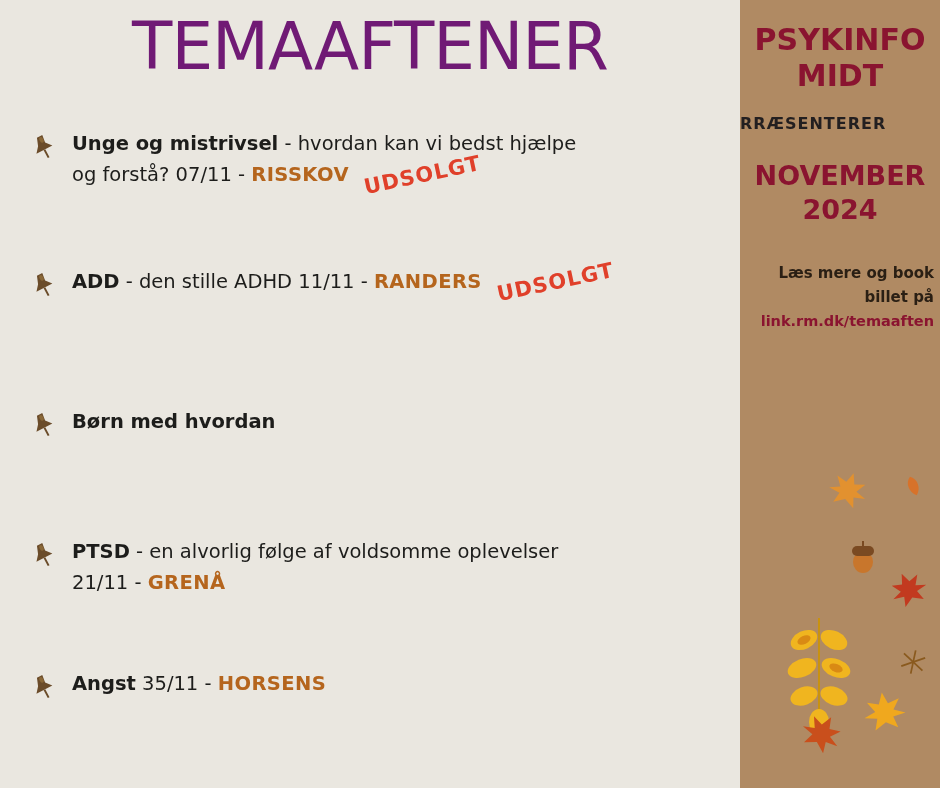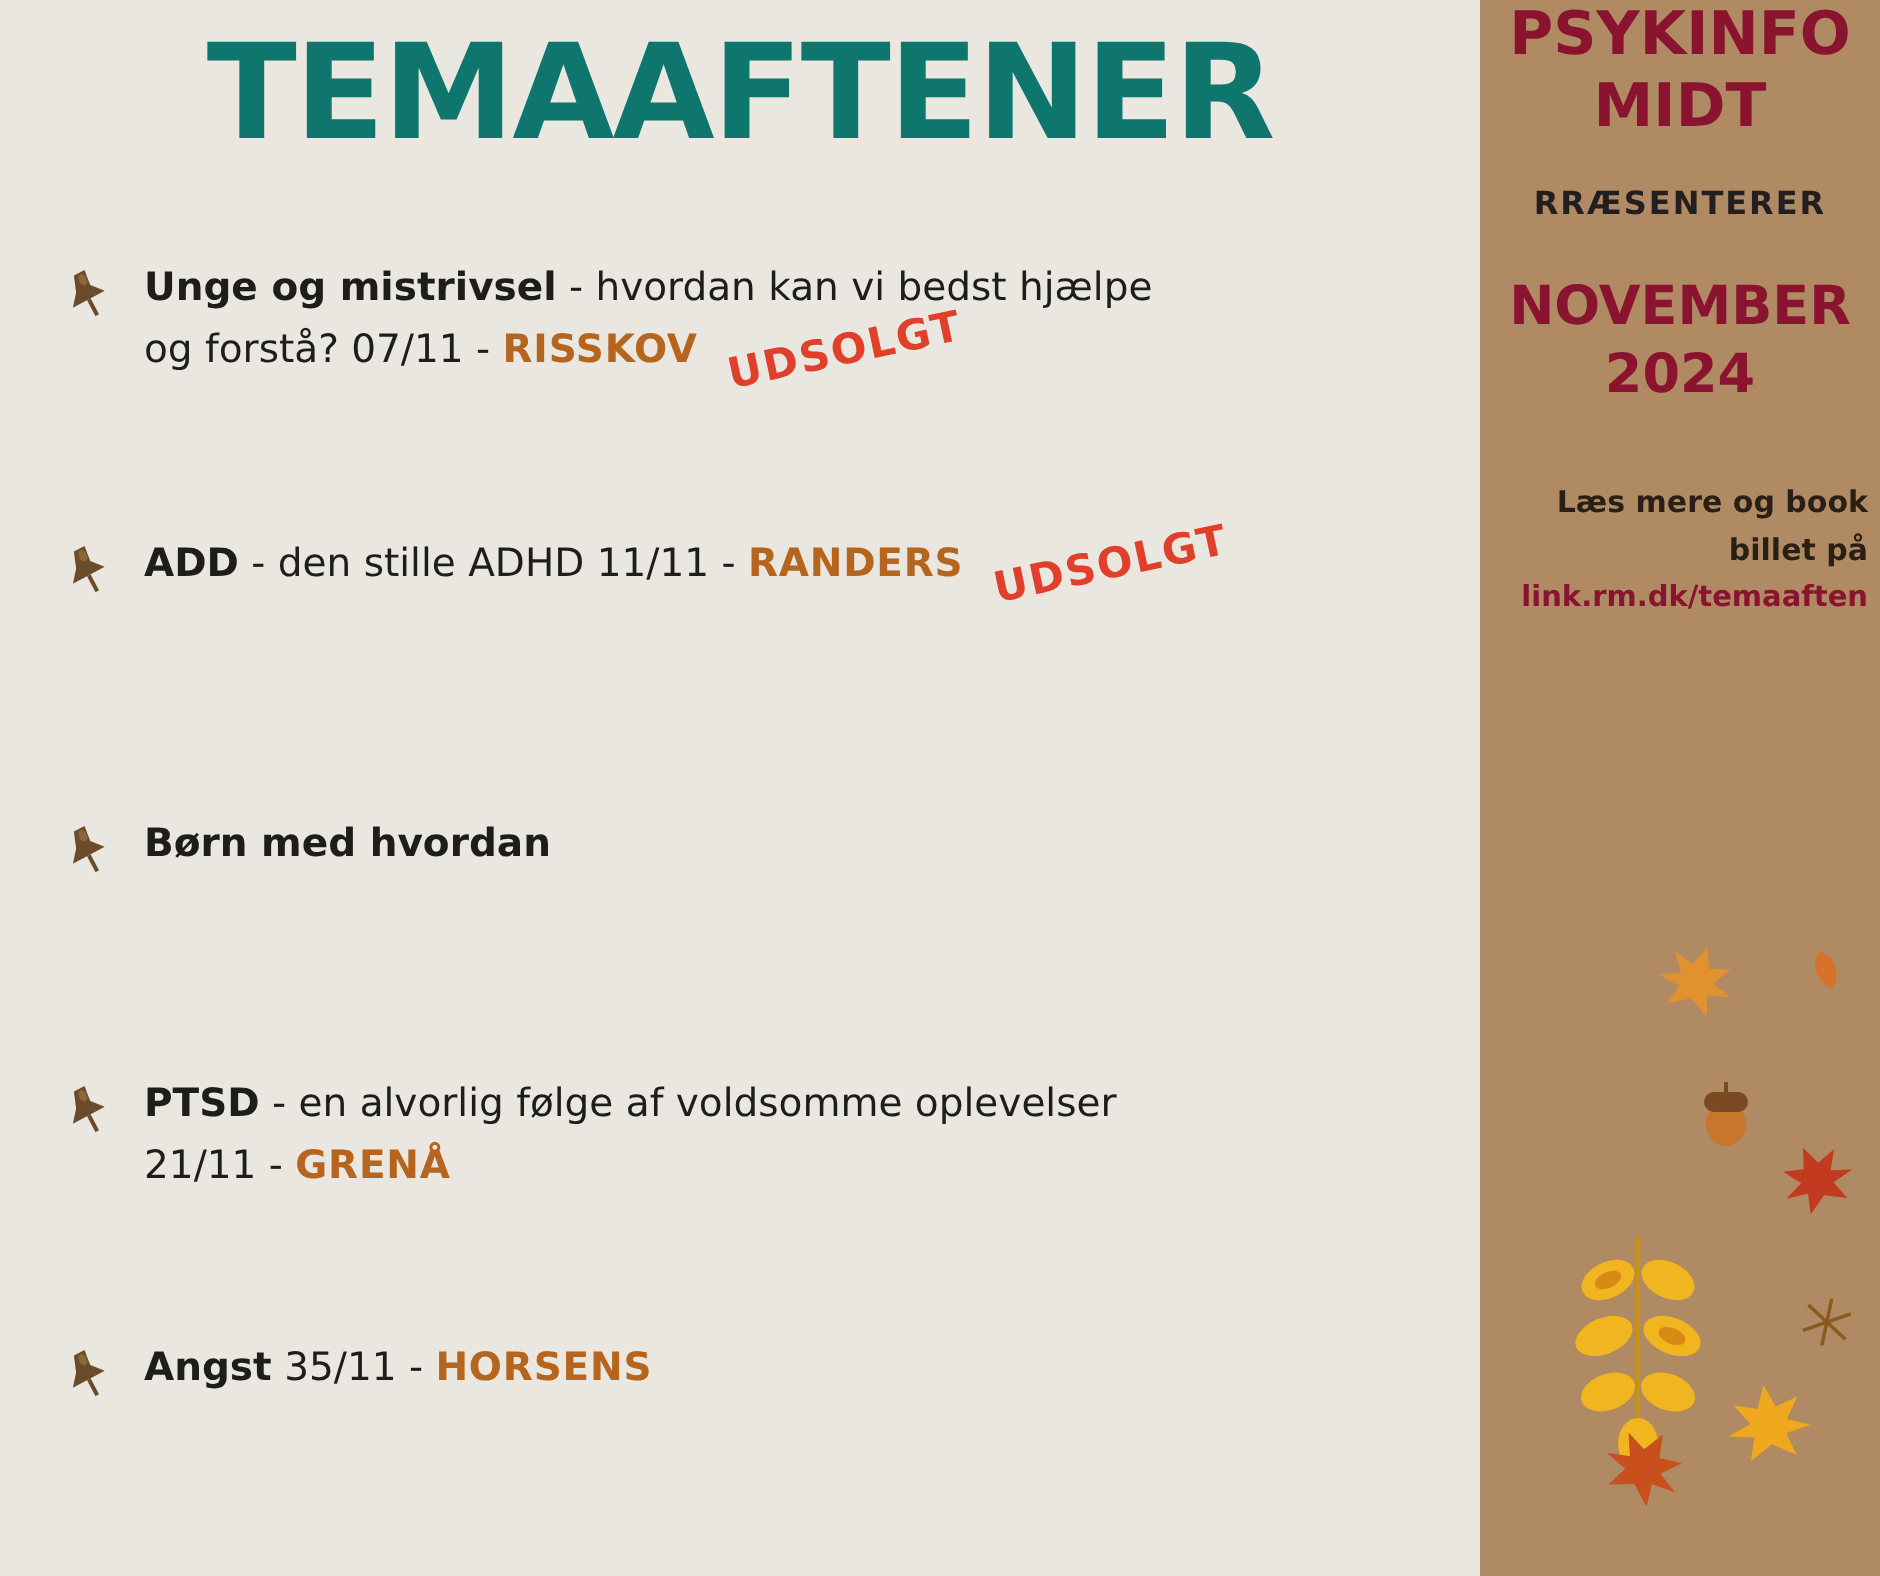--- a/index.html
+++ b/index.html
@@ -28,24 +28,24 @@
     background: #eae7e0;
     box-sizing: border-box;
   }
   .title {
     position: absolute;
     left: 0;
     top: 8px;
     width: 740px;
     text-align: center;
     font-family: "DejaVu Sans", sans-serif;
-    font-weight: bold;
+    font-weight: normal;
     font-size: 66px;
     letter-spacing: -1px;
-    color: #0f766e;
+    color: #701a75;
     white-space: nowrap;
   }
   .events {
     position: absolute;
     left: 0;
     top: 128px;
     width: 768px;
   }
   .event {
     position: relative;
@@ -87,30 +87,31 @@
   
   .right {
     position: relative;
     width: 200px;
     height: 788px;
     background: #b08a63;
     box-sizing: border-box;
     overflow: hidden;
   }
   .brand {
+    margin-top: 22px;
     text-align: center;
     font-weight: bold;
     font-size: 30px;
     line-height: 36px;
     color: #8a1430;
     letter-spacing: 0px;
   }
   .presents {
     margin-top: 20px;
-    text-align: center;
+    text-align: left;
     font-weight: bold;
     font-size: 16px;
     color: #231f20;
     letter-spacing: 1px;
   }
   .month {
     margin-top: 26px;
     text-align: center;
     font-weight: bold;
     font-size: 27px;

